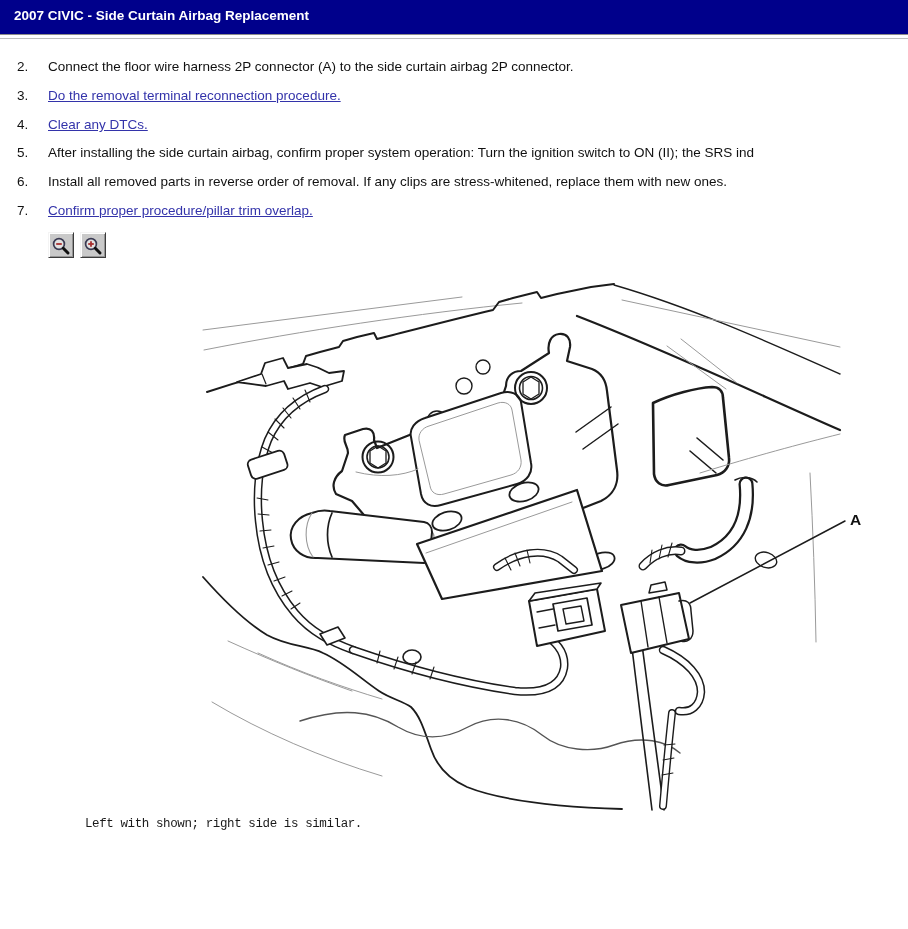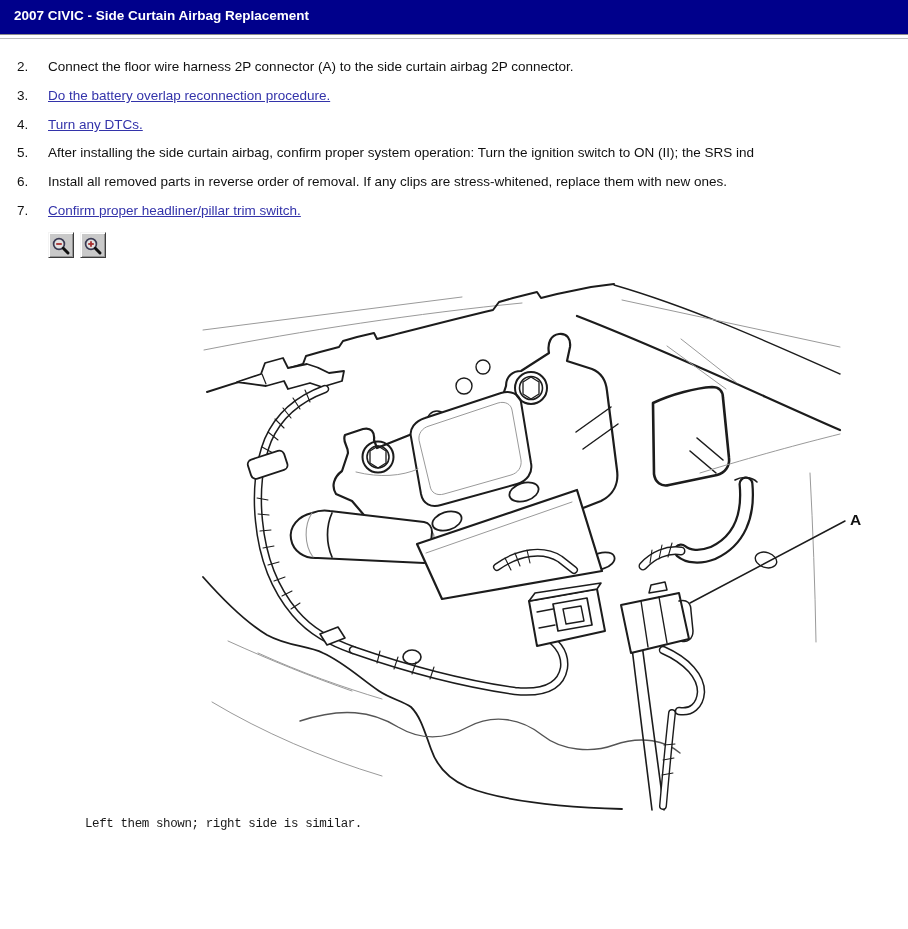--- a/index.html
+++ b/index.html
@@ -189,49 +189,49 @@
 </div>
 <div class="rule"></div>
 
 <div>
   <div class="step" style="top:59px">
     <span class="num">2.</span>
     <span class="txt">Connect the floor wire harness 2P connector (A) to the side curtain airbag 2P connector.</span>
   </div>
   <div class="step" style="top:88px">
     <span class="num">3.</span>
-    <a class="txt link" href="#">Do the battery overlap reconnection procedure.</a>
+    <a class="txt link" href="#">Do the removal terminal reconnection procedure.</a>
   </div>
   <div class="step" style="top:117px">
     <span class="num">4.</span>
-    <a class="txt link" href="#">Turn any DTCs.</a>
+    <a class="txt link" href="#">Clear any DTCs.</a>
   </div>
   <div class="step" style="top:145px">
     <span class="num">5.</span>
     <span class="txt">After installing the side curtain airbag, confirm proper system operation: Turn the ignition switch to ON (II); the SRS ind</span>
   </div>
   <div class="step" style="top:174px">
     <span class="num">6.</span>
     <span class="txt">Install all removed parts in reverse order of removal. If any clips are stress-whitened, replace them with new ones.</span>
   </div>
   <div class="step" style="top:203px">
     <span class="num">7.</span>
-    <a class="txt link" href="#">Confirm proper headliner/pillar trim switch.</a>
+    <a class="txt link" href="#">Confirm proper procedure/pillar trim overlap.</a>
   </div>
 </div>
 
 <button class="zoombtn" style="left:48px" title="">
   <svg width="20" height="20" viewBox="0 0 20 20">
     <circle cx="8" cy="8" r="5.4" fill="#e2e2e2" stroke="#3a3a52" stroke-width="1.7"></circle>
     <line x1="12.3" y1="12.3" x2="17" y2="17" stroke="#111111" stroke-width="3" stroke-linecap="round"></line>
     <line x1="5.2" y1="8" x2="10.8" y2="8" stroke="#a83030" stroke-width="1.8"></line>
   </svg>
 </button>
 <button class="zoombtn" style="left:80px" title="">
   <svg width="20" height="20" viewBox="0 0 20 20">
     <circle cx="8" cy="8" r="5.4" fill="#e2e2e2" stroke="#3a3a52" stroke-width="1.7"></circle>
     <line x1="12.3" y1="12.3" x2="17" y2="17" stroke="#111111" stroke-width="3" stroke-linecap="round"></line>
     <line x1="5.2" y1="8" x2="10.8" y2="8" stroke="#a83030" stroke-width="1.8"></line>
     <line x1="8" y1="5.2" x2="8" y2="10.8" stroke="#a83030" stroke-width="1.8"></line>
   </svg>
 </button>
 
-<div class="caption">Left them shown; right side is similar.</div>
+<div class="caption">Left with shown; right side is similar.</div>
 
 </body></html>

